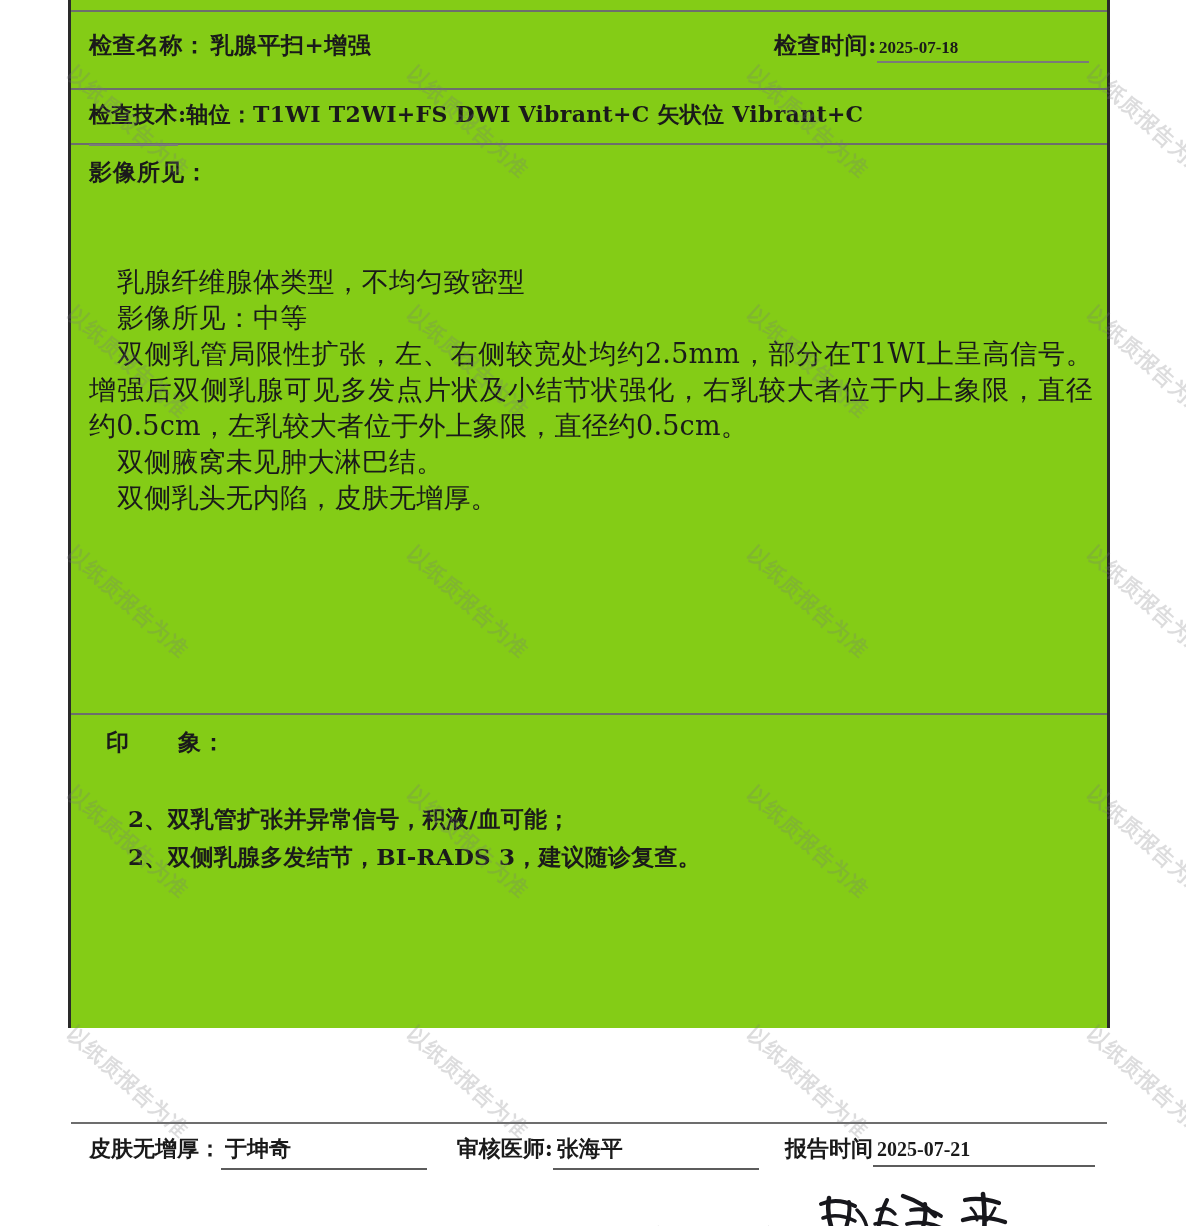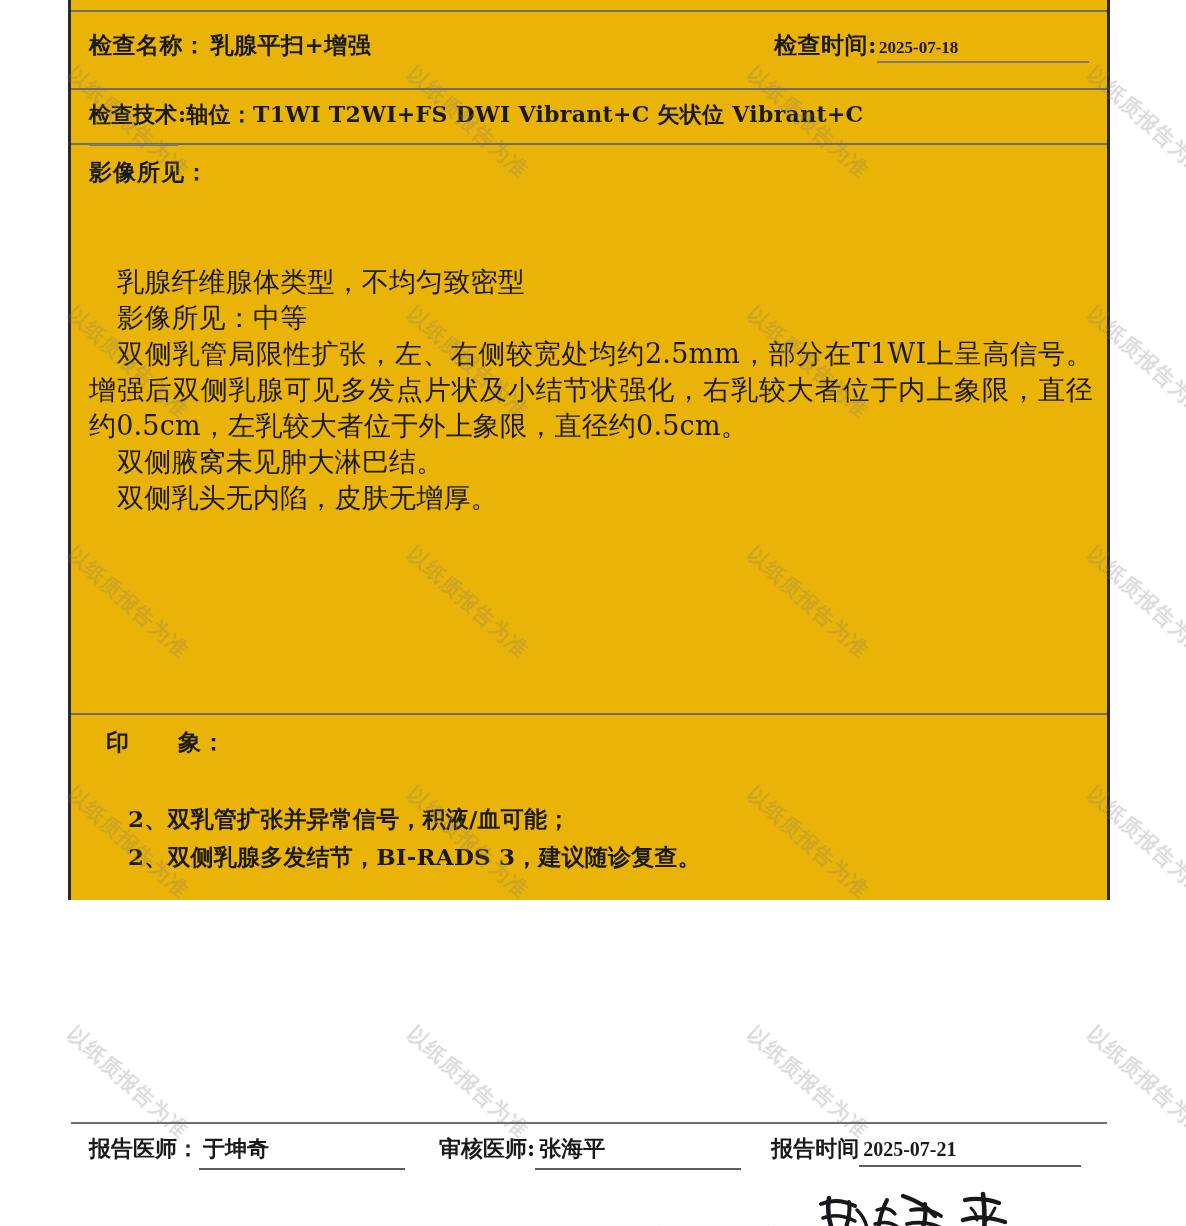--- a/index.html
+++ b/index.html
@@ -37,22 +37,22 @@
     transform-origin: left top;
     user-select: none;
   }
 
   
   #report-sheet {
     position: absolute;
     left: 68px;
     top: 0px;
     width: 1042px;
-    height: 900px;
-    background: #eab308;
+    height: 1028px;
+    background: #84cc16;
     border-left: 3px solid #2a2a2a;
     border-right: 3px solid #2a2a2a;
     box-sizing: border-box;
     z-index: 2;
   }
   .sheet-inner {
     position: relative;
     width: 100%;
     height: 100%;
   }
@@ -268,21 +268,21 @@
 
     <div id="impression-block">
       <div id="impression-heading">印　　象：</div>
       <p class="imp-item">2、双乳管扩张并异常信号，积液/血可能；</p>
       <p class="imp-item">2、双侧乳腺多发结节，BI-RADS 3，建议随诊复查。</p>
     </div>
 
     <div id="footer-block">
       <div id="footer-row">
         <span class="foot-field">
-          <span>报告医师：</span>
+          <span>皮肤无增厚：</span>
           <span class="foot-value" id="reporter-value">于坤奇</span>
         </span>
         <span id="sp1"></span>
         <span class="foot-field">
           <span>审核医师:</span>
           <span class="foot-value" id="reviewer-value">张海平</span>
         </span>
         <span id="sp2"></span>
         <span class="foot-field">
           <span>报告时间</span>

